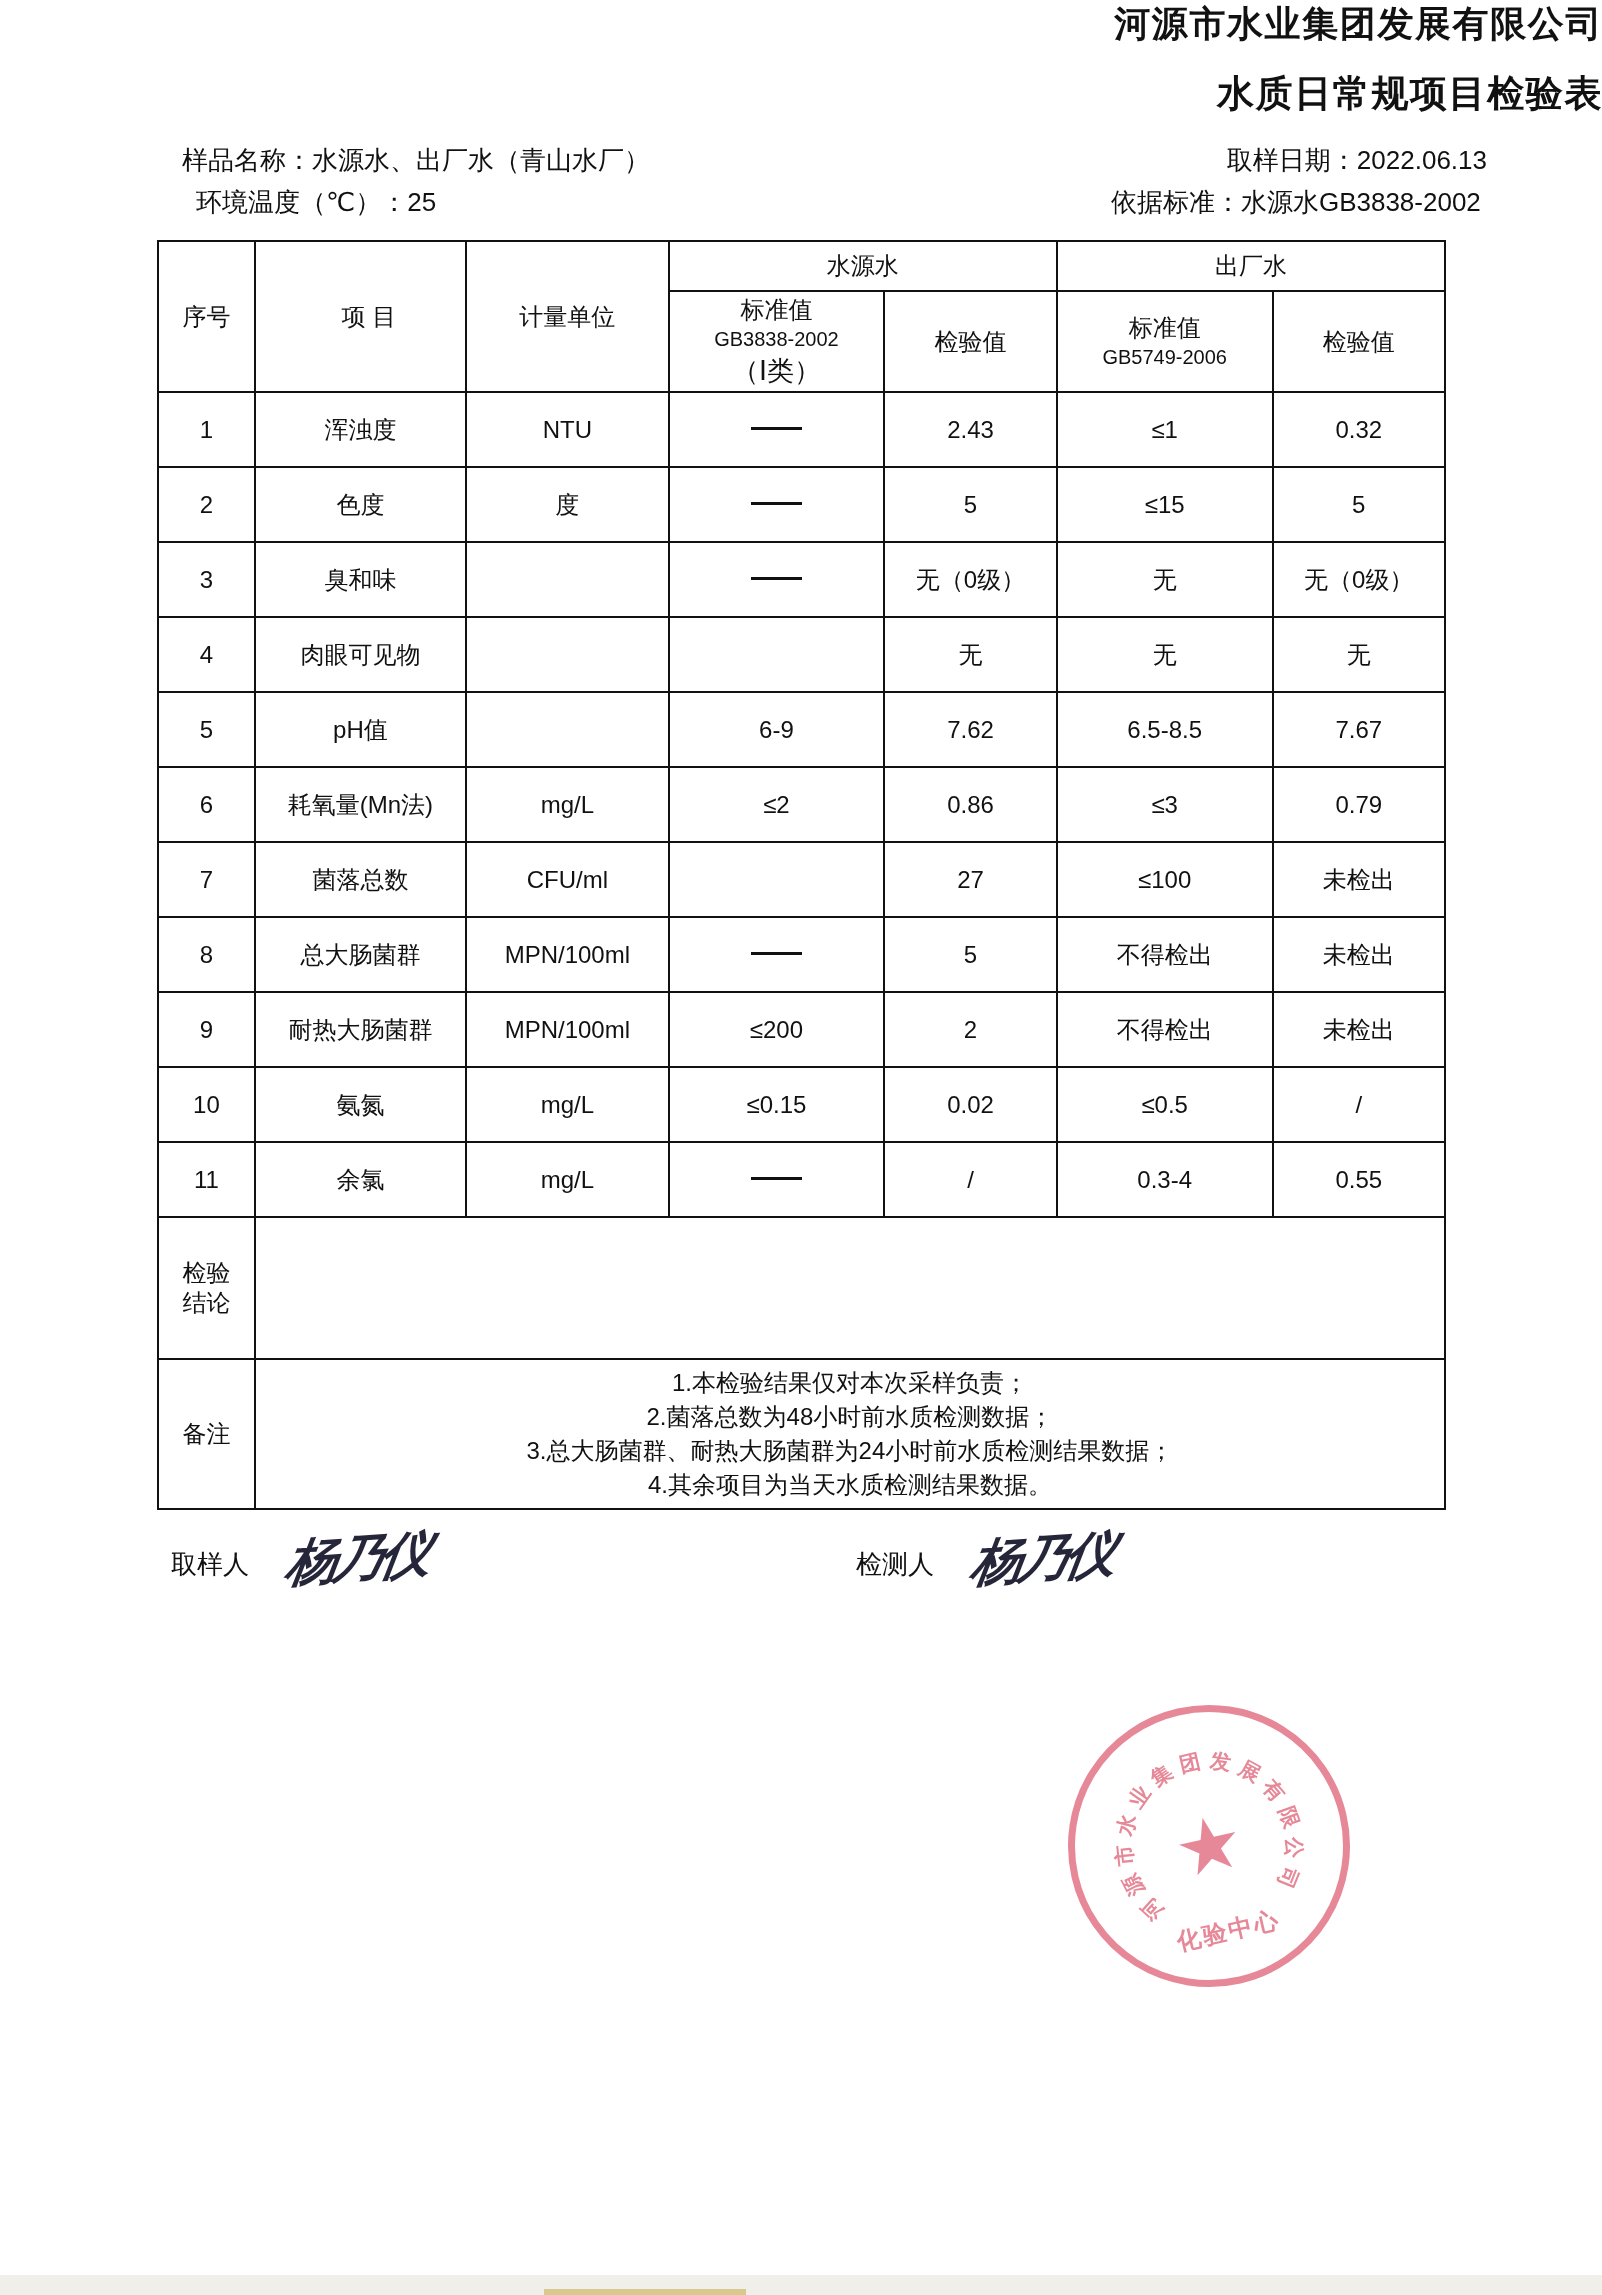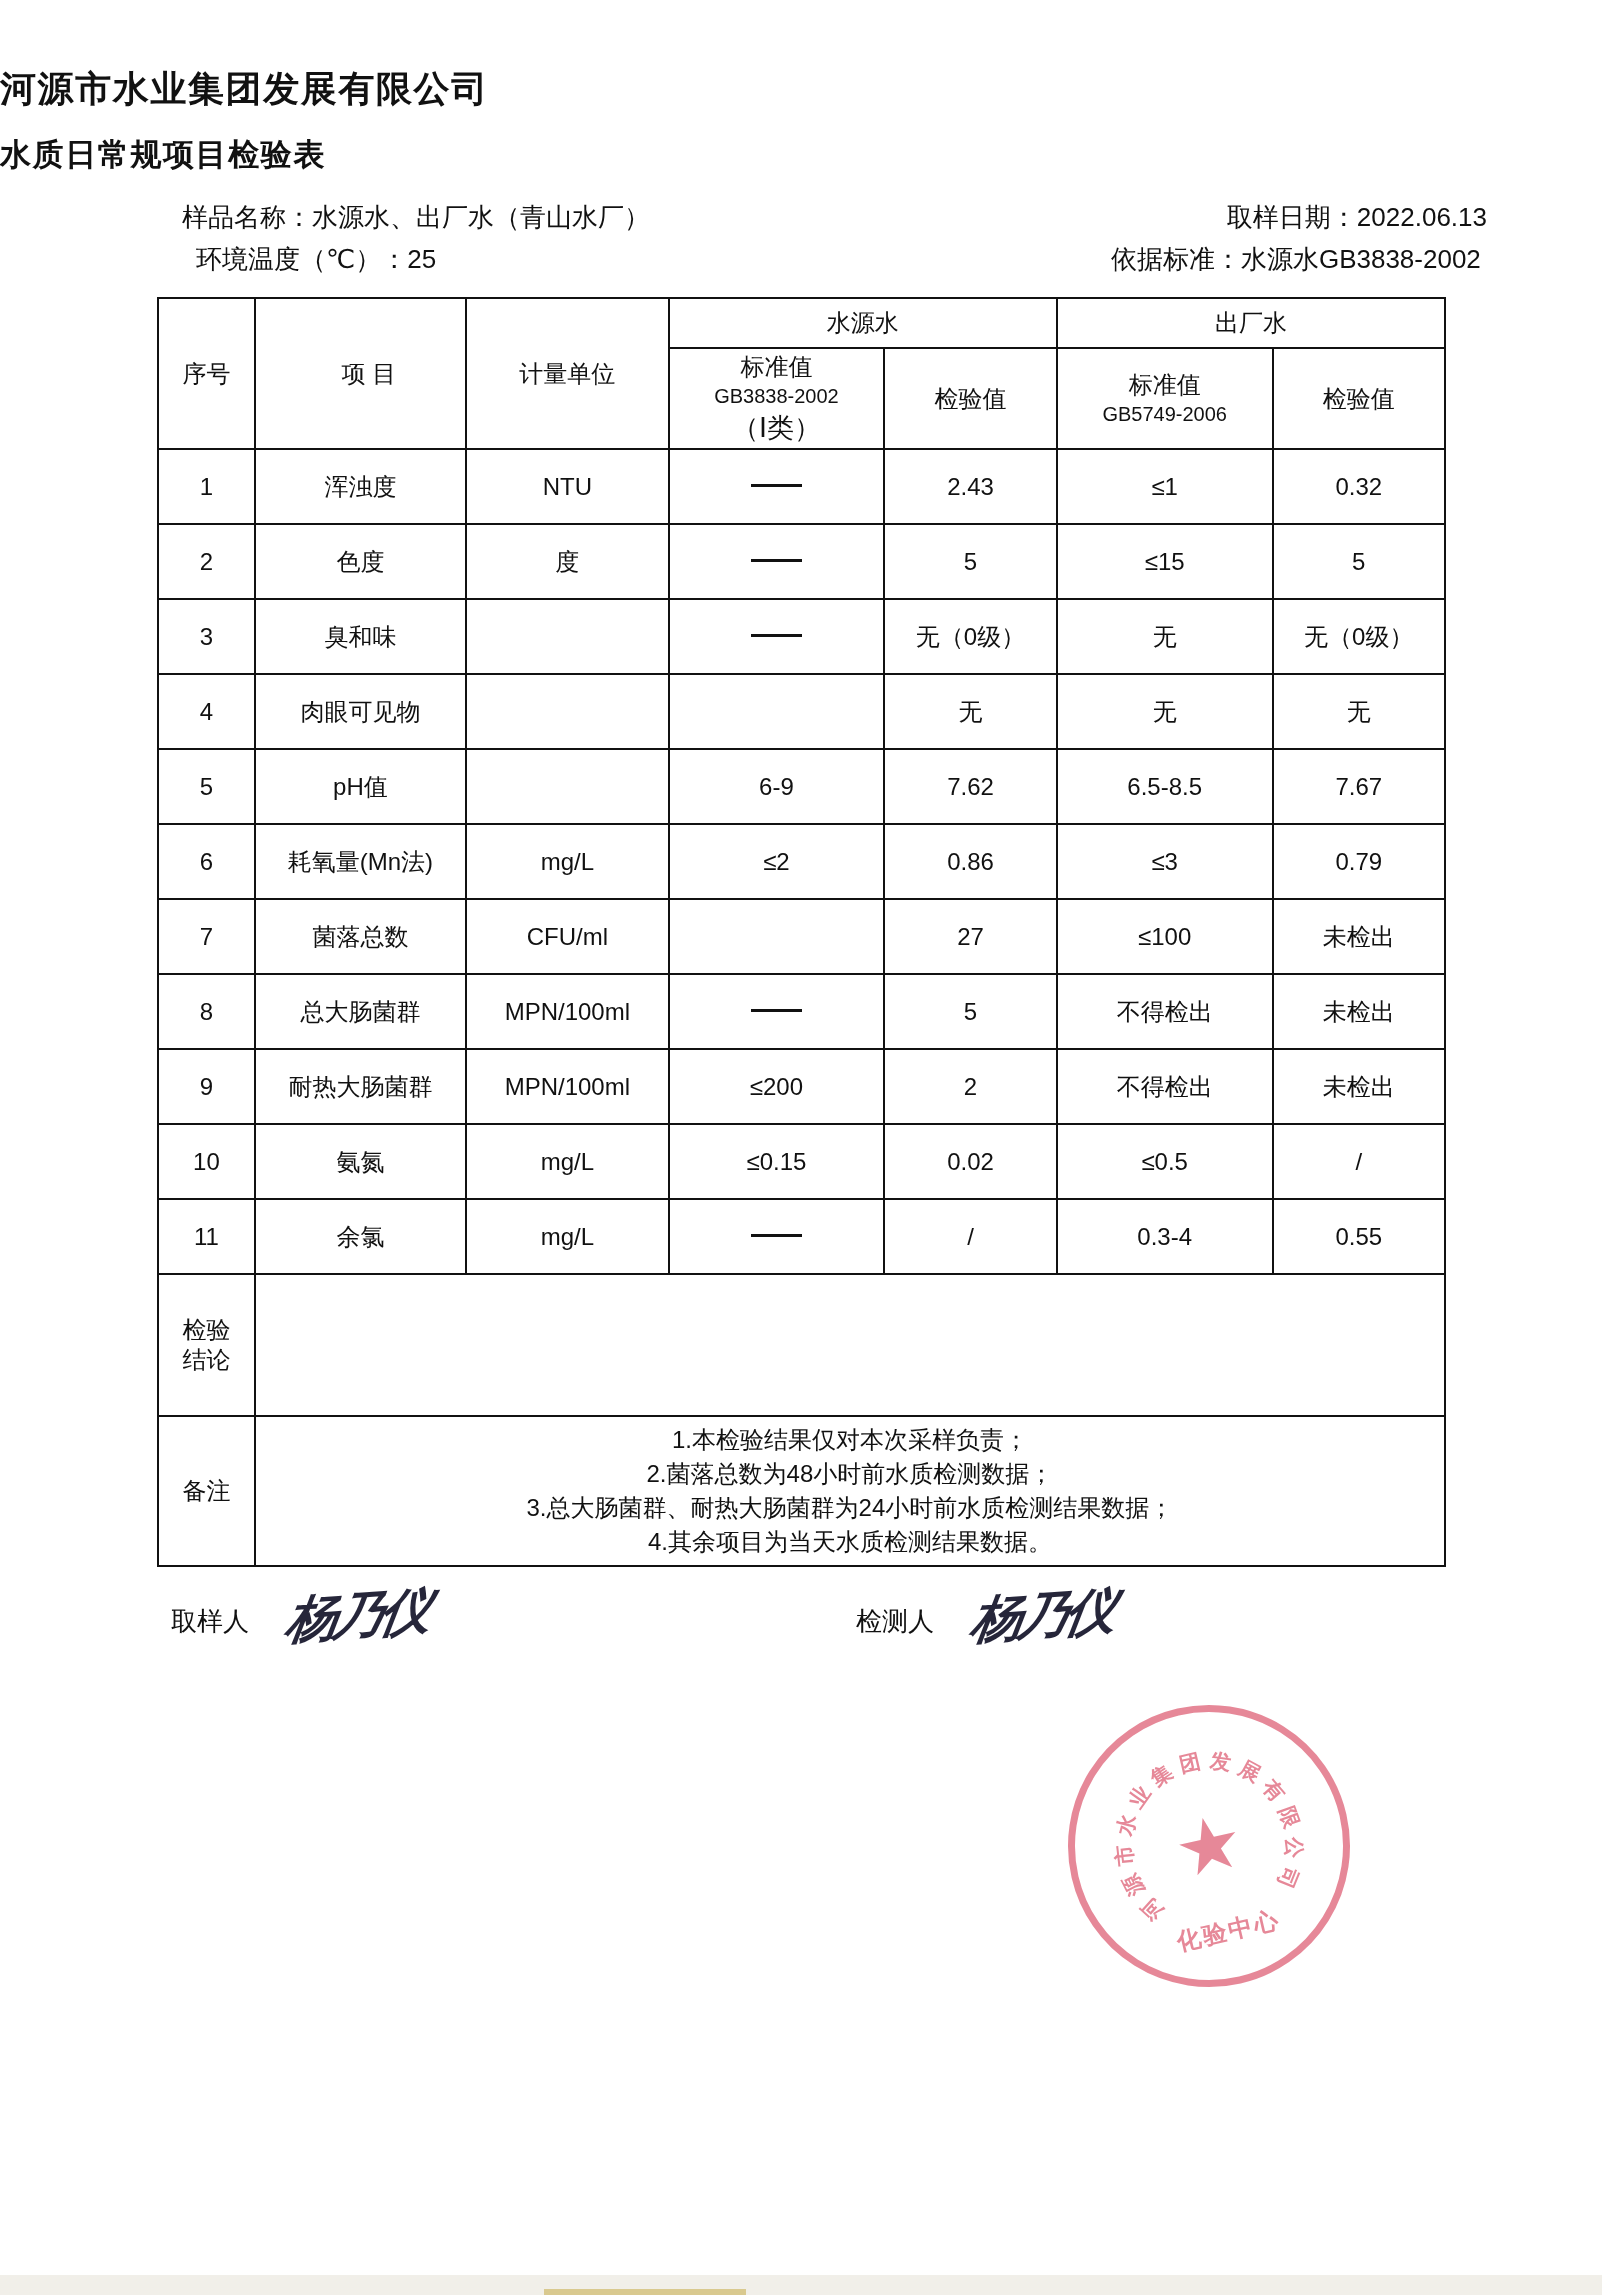--- a/index.html
+++ b/index.html
@@ -24,31 +24,30 @@
   .sheet {
     position: absolute;
     left: 0; top: 0;
     width: 1603px;
     height: 2295px;
     background: #ffffff;
   }
 
   
   .hdr {
-    text-align: left;
-    padding-top: 65px;
+    text-align: right;
   }
   .company {
     font-size: 36px;
     font-weight: bold;
     letter-spacing: 1.6px;
     font-family: "Liberation Sans", "DejaVu Sans", sans-serif;
   }
   .doc-title {
-    font-size: 31px;
+    font-size: 37px;
     font-weight: bold;
     margin-top: 20px;
     letter-spacing: 1.6px;
     font-family: "Liberation Sans", "DejaVu Sans", sans-serif;
   }
 
   .meta {
     margin: 20px 0 0 0;
     padding: 0 116px 0 182px;
     font-size: 26px;

